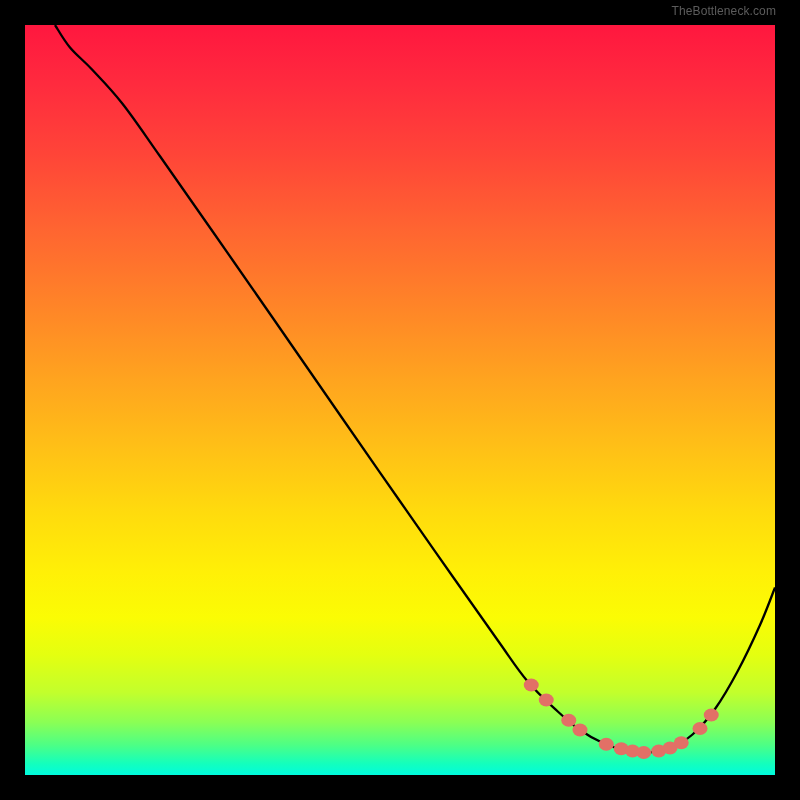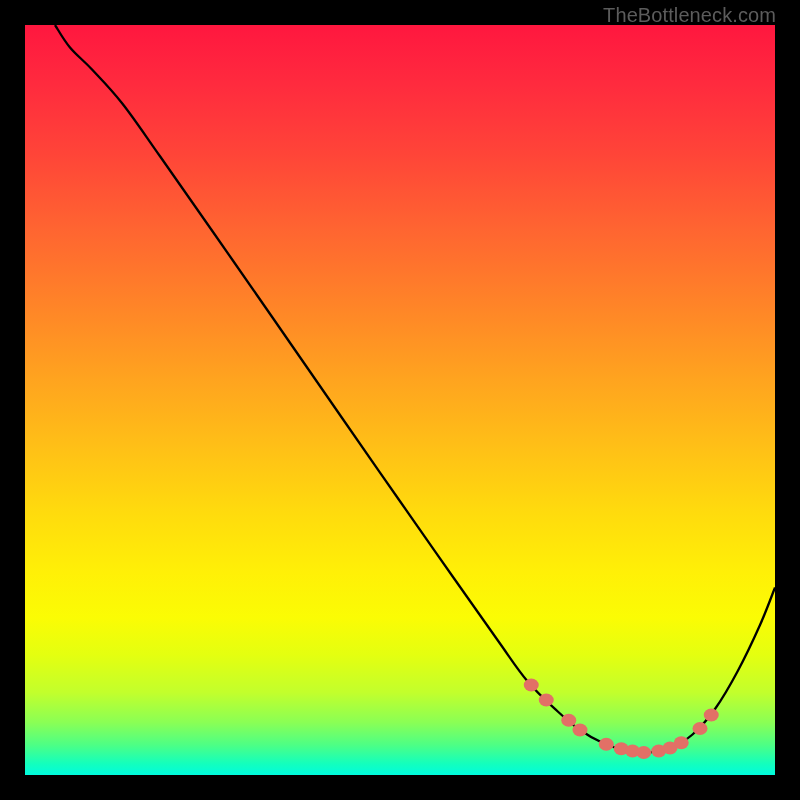--- a/index.html
+++ b/index.html
@@ -62,21 +62,21 @@
     stroke-width: 2.3;
   }
   .dot {
     fill: #e27066;
   }
   .watermark {
     position: absolute;
     top: 4px;
     right: 24px;
     font-family: Arial, Helvetica, sans-serif;
-    font-size: 20px;
+    font-size: 12px;
     color: #5c5c5c;
     z-index: 20;
     letter-spacing: 0.1px;
   }
 </style>
 </head>
 <body>
 
 <div class="container">
   <div class="watermark">TheBottleneck.com</div>

